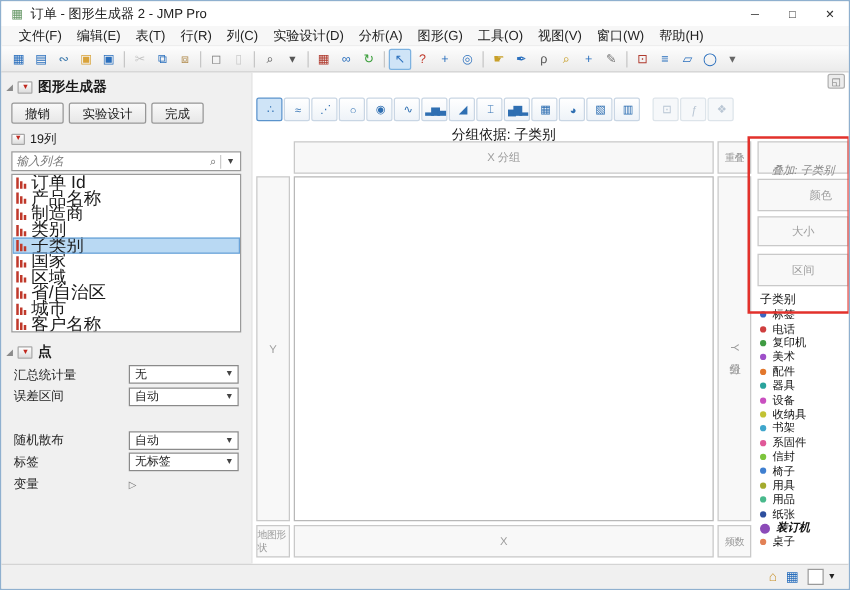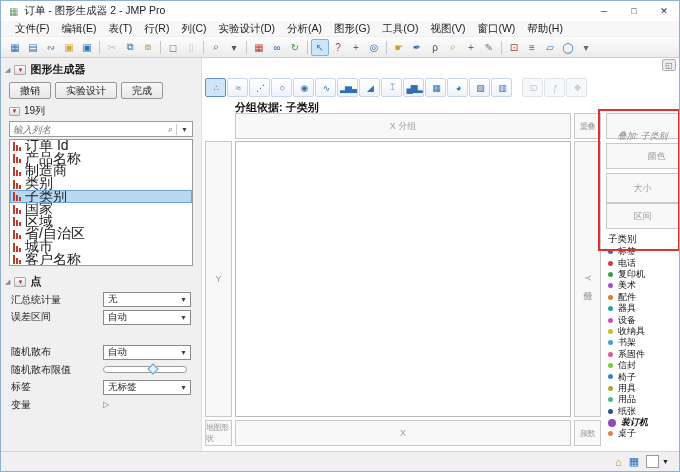--- a/index.html
+++ b/index.html
@@ -60,21 +60,21 @@
   .disclo-r { color:#777; font-size:8px; }
 
   
   .graphside { flex:1; position:relative; background:#ffffff; border-left:1px solid #e0e0e0; }
   .palette { position:absolute; left:3px; top:20px; display:flex; gap:1px; align-items:center; }
   .pi { width:21px; height:19px; display:flex; align-items:center; justify-content:center; border:1px solid #c9d6e4; border-radius:2px; background:linear-gradient(#ffffff,#eef3f8); color:#2f6fb2; font-size:9px; letter-spacing:-2px; overflow:hidden; }
   .pi.sel { background:#cfe4f7; border-color:#5a93cc; }
   .pi.dis { color:#b9c6d4; background:#f6f8fa; border-color:#dde4ea; }
   .pi.gap { width:8px; border:none; background:none; }
   .dockicon { position:absolute; right:3px; top:1px; width:14px; height:12px; border:1px solid #b0b0b0; background:#ececec; color:#777; font-size:8px; display:flex; align-items:center; justify-content:center; border-radius:2px; }
-  .gtitle { position:absolute; left:33px; top:42px; width:336px; text-align:left; font-weight:bold; font-size:11px; color:#111; }
+  .gtitle { position:absolute; left:33px; top:42px; width:336px; text-align:center; font-weight:normal; font-size:11px; color:#111; }
   .zone { position:absolute; background:#f8f8f8; border:1px solid #c9c9c9; display:flex; align-items:center; justify-content:center; color:#9d9d9d; font-size:9px; }
   .zone.vert { writing-mode:vertical-rl; }
   .zone.tiny { font-size:8px; letter-spacing:-0.5px;font-family:Liberation Serif, serif; }
   .plotarea { position:absolute; left:33px; top:83px; width:336px; height:276px; background:#fff; border:1px solid #b8b8b8; }
   .legendttl { position:absolute; left:406px; top:175px; font-size:9.5px; color:#111; }
   .legend { position:absolute; left:406px; top:188px; width:72px; }
   .litem { display:flex; align-items:center; gap:5px; height:11.4px; font-size:9px; color:#111; }
   .litem .dot { width:5px; height:5px; border-radius:50%; flex:none; }
   .litem.hl { font-weight:bold; font-style:italic; }
   .litem.hl .dot { width:8px; height:8px; }
@@ -435,26 +435,20 @@
 
             <div class="prop">
               <span class="plabel">随机散布</span>
               <span class="combo">
                 <span>自动</span>
                 <span class="car">▼</span>
               </span>
             </div>
           </div>
 
-        <div class="prop">
-          <span class="plabel">随机散布限值</span>
-          <span class="slider">
-              <span class="thumb"></span>
-            </span>
-        </div>
 
         <div class="prop">
           <span class="plabel">标签</span>
           <span class="combo">
             <span>无标签</span>
             <span class="car">▼</span>
           </span>
         </div>
 
         <div class="prop">
@@ -549,21 +543,21 @@
       <div class="zone tiny" style="left:372px; top:55px; width:27px; height:26px;">重叠</div>
       <div class="zone" style="left:404px; top:55px; width:73px; height:26px;">
           <span class="ovlabel">叠加: 子类别</span>
         </div>
 
       <div class="zone" style="left:3px; top:83px; width:27px; height:276px;">Y</div>
       <div class="plotarea"></div>
       <div class="zone vert" style="left:372px; top:83px; width:27px; height:276px;">Y 分组</div>
 
       <div class="zone" style="left:404px; top:85px; width:89px; height:26px;padding-left:12px;">颜色</div>
-      <div class="zone" style="left:404px; top:115px; width:73px; height:30px;">大小</div>
+      <div class="zone" style="left:404px; top:115px; width:73px; height:24px;">大小</div>
       <div class="zone" style="left:404px; top:145px; width:73px; height:26px;">区间</div>
 
       <div class="legendttl">子类别</div>
       <div class="legend">
 
           <div class="litem">
             <span class="dot" style="background: rgb(58, 102, 194);"></span>
             <span>标签</span>
           </div>
 

